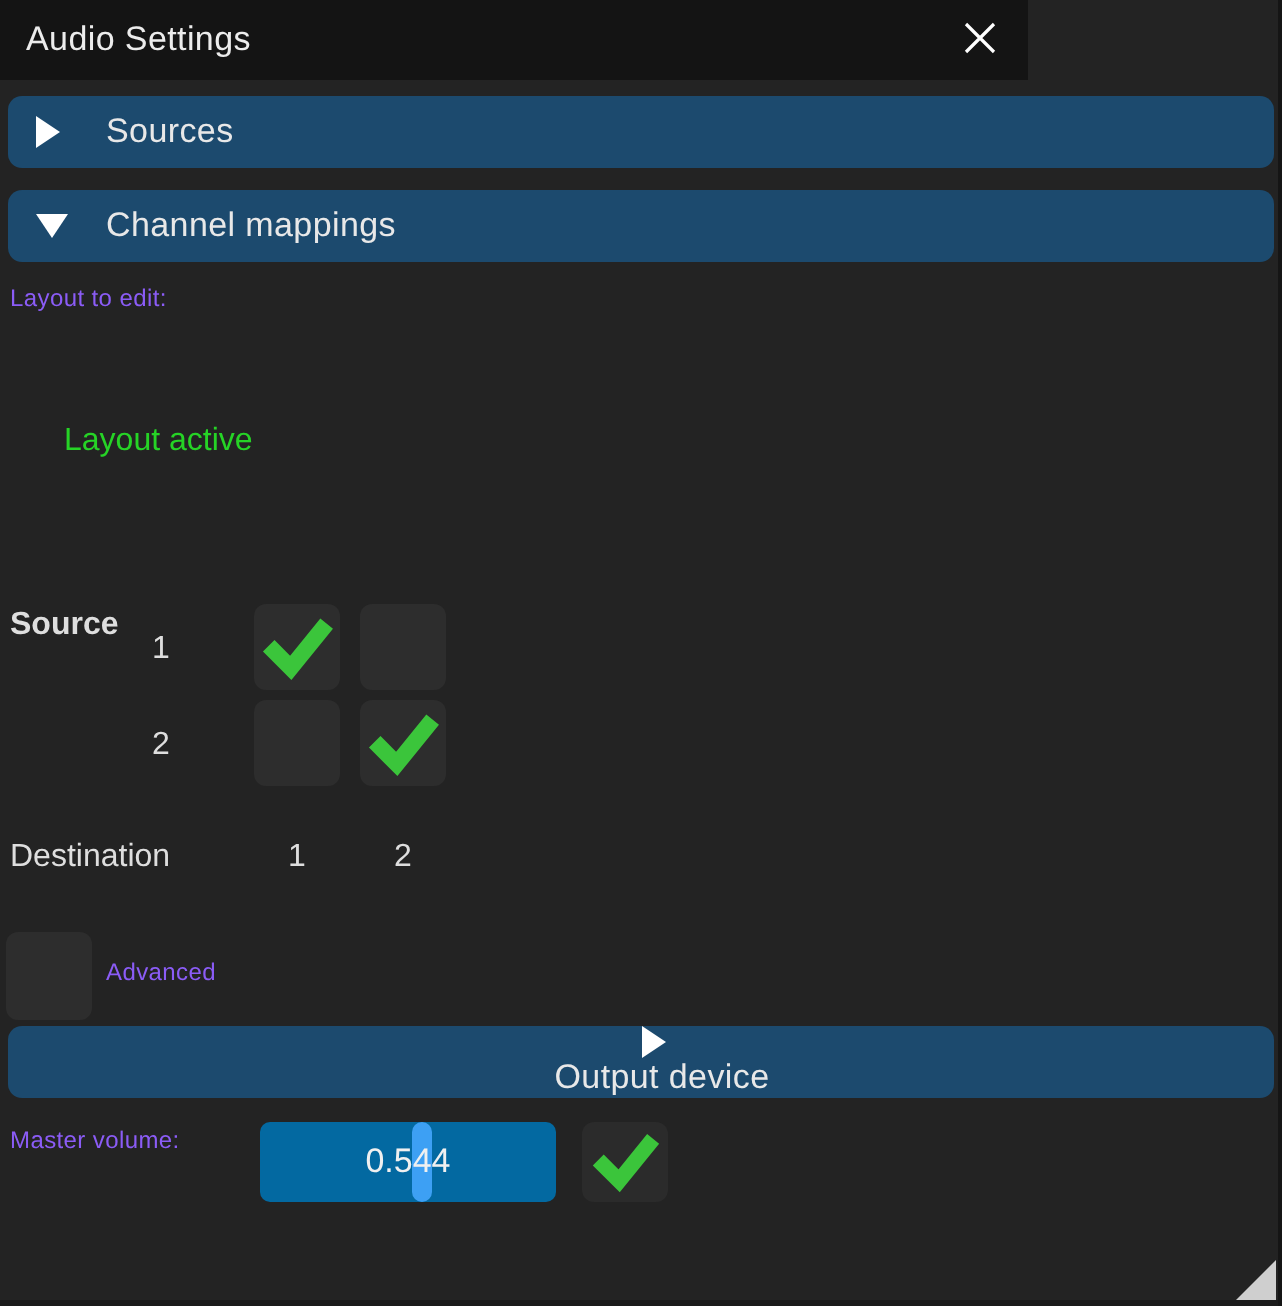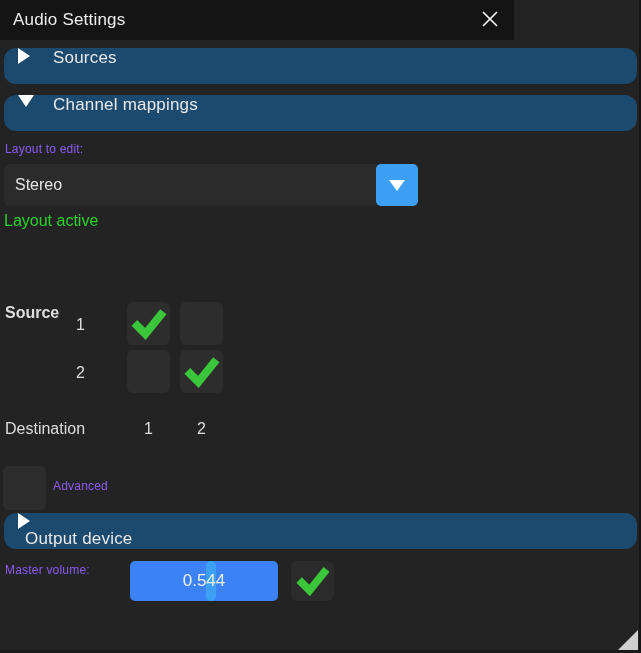--- a/index.html
+++ b/index.html
@@ -24,22 +24,22 @@
   .titlebar .title { margin-left: 13px; font-size: 17px; color: #ececec; letter-spacing: .2px; }
   .close-btn {
     position: absolute; right: 8px; top: 4px; width: 32px; height: 32px;
     background: transparent; border: none; cursor: pointer;
     display: flex; align-items: center; justify-content: center;
   }
 
   
   .section-bar {
     position: absolute; left: 4px; width: 633px; height: 36px;
-    background: #1c4a6e; border-radius: 12px;
-    display: flex; align-items: flex-start; cursor: pointer;
+    background: #1c4a6e; border-radius: 7px;
+    display: flex; align-items: center; cursor: pointer;
   }
   .section-bar .tri { width: 14px; margin-left: 14px; display: flex; align-items: center; }
   .section-bar .bar-label { margin-left: 21px; font-size: 17px; color: #e8e8e8; letter-spacing: .2px; }
   .bar-sources { top: 48px; }
   .bar-channel { top: 95px; }
   .bar-output  { top: 513px; flex-direction: column; }
 
   .tri-right { width: 0; height: 0; border-top: 8px solid transparent; border-bottom: 8px solid transparent; border-left: 12px solid #fff; }
   .tri-down  { width: 0; height: 0; border-left: 8px solid transparent; border-right: 8px solid transparent; border-top: 12px solid #fff; }
 
@@ -76,21 +76,21 @@
   
   .adv-box {
     position: absolute; left: 3px; top: 466px; width: 43px; height: 44px;
     background: #2d2d2d; border-radius: 6px; cursor: pointer;
     display: flex; align-items: center; justify-content: center;
   }
 
   
   .slider {
     position: absolute; left: 130px; top: 561px; width: 148px; height: 40px;
-    background: #3b82f6; border-radius: 5px; cursor: ew-resize; overflow: hidden;
+    background: #0369a1; border-radius: 5px; cursor: ew-resize; overflow: hidden;
   }
   .slider .handle {
     position: absolute; top: 0; bottom: 0; width: 10px;
     background: #3da0f4; border-radius: 5px;
   }
   .slider .val {
     position: absolute; inset: 0; display: flex; align-items: center; justify-content: center;
     font-size: 17px; color: #f0f0f0;
   }
   .apply-btn {
@@ -134,28 +134,22 @@
   <div class="section-bar bar-channel">
 
     <span class="tri">
         <span class="tri-down"></span>
       </span>
     <span class="bar-label">Channel mappings</span>
   </div>
 
   <span class="lbl lbl-layout-to-edit">Layout to edit:</span>
 
-  <div class="dropdown">
-    <div class="field">Stereo</div>
-    <button class="dd-btn">
-      <span class="dd-tri"></span>
-    </button>
-  </div>
-
-  <span class="status-green" style="color:#26d326;">Layout active</span>
+
+  <span class="status-green" style="color:#26d326;margin-left:28px;">Layout active</span>
 
   <span class="m-lbl" style="left:5px; top:304px;font-weight:bold;">Source</span>
   <span class="m-lbl" style="left:76px; top:316px;">1</span>
   <span class="m-lbl" style="left:76px; top:364px;">2</span>
 
   <div class="cellbox" style="left:127px; top:302px;">
     <span>
       <svg class="check-svg" width="38" height="38" viewBox="0 0 42 42">
           <path d="M8 23 L17 32 L34 11" stroke="#3bc53b" stroke-width="9" fill="none" stroke-linecap="square"></path>
         </svg>

